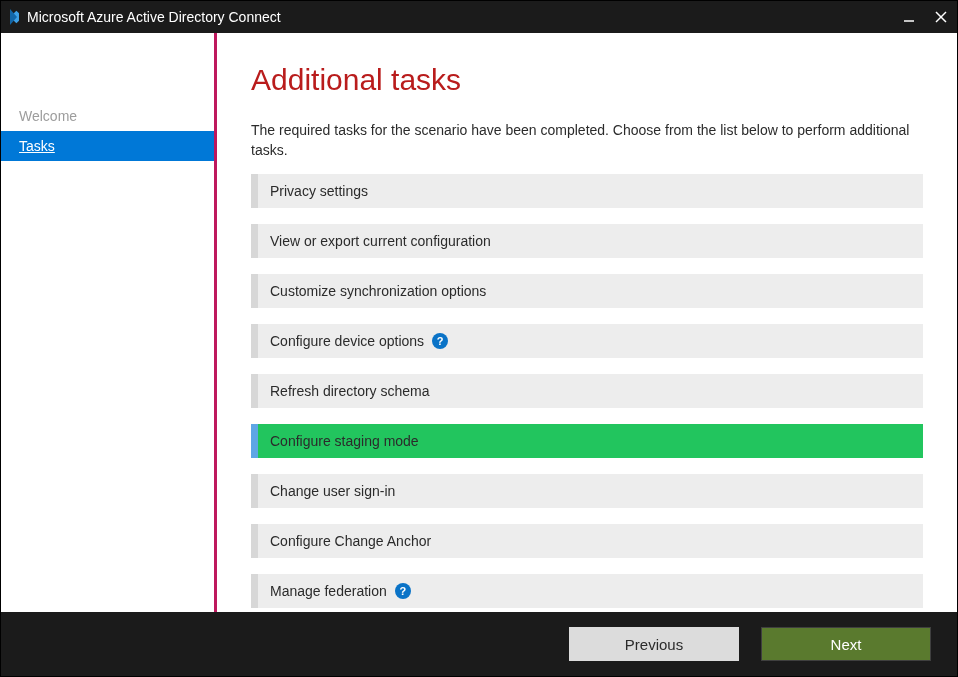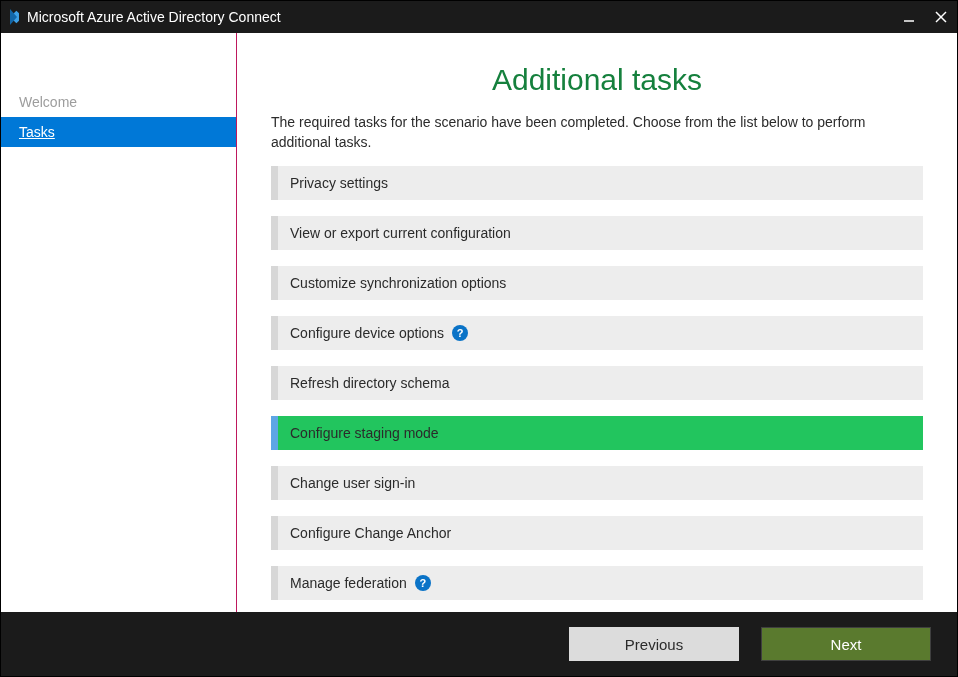--- a/index.html
+++ b/index.html
@@ -4,25 +4,25 @@
 <style>
   * { box-sizing: border-box; margin: 0; padding: 0; }
   html, body { width: 958px; height: 677px; font-family: "Segoe UI", Tahoma, sans-serif; background: #fff; overflow: hidden; }
   .window { width: 958px; height: 677px; display: flex; flex-direction: column; border: 1px solid #000; }
   .titlebar { background: #1b1b1b; color: #fff; height: 32px; display: flex; align-items: center; padding: 0 0; }
   .titlebar .logo { width: 18px; height: 18px; margin-right: 8px; display:flex; align-items:center; justify-content:center; }
   .titlebar .title { font-size: 14px; flex: 1; }
   .titlebar .win-btn { width: 32px; height: 32px; display: flex; align-items: center; justify-content: center; color: #fff; font-size: 14px; cursor: pointer; }
   .titlebar .win-btn svg { stroke: #fff; }
   .body { flex: 1; display: flex; background: #fff; min-height: 0; }
-  .sidebar { width: 236px; border-right: 1px solid #be185d; padding-top: 54px; }
+  .sidebar { width: 216px; border-right: 3px solid #be185d; padding-top: 68px; }
   .sidebar .step { height: 30px; display: flex; align-items: center; padding: 0 18px; font-size: 14px; color: #9d9d9d; cursor: default; }
   .sidebar .step.active { background: #0078d7; color: #fff; text-decoration: underline; }
   .content { flex: 1; padding: 30px 34px 0 34px; overflow: auto; }
-  .content h1 { font-size: 30px; font-weight: 300; color: #15803d; margin-bottom: 16px; text-align: center; }
+  .content h1 { font-size: 30px; font-weight: 300; color: #b91c1c; margin-bottom: 24px; }
   .content .desc { font-size: 14px; color: #2b2b2b; line-height: 1.4; margin-bottom: 14px; }
   .task-list { display: flex; flex-direction: column; gap: 16px; }
   .task { background: #ededed; height: 34px; display: flex; align-items: center; cursor: pointer; position: relative; }
   .task .bar { width: 7px; height: 100%; background: #d7d7d7; margin-right: 12px; }
   .task.selected { background: #22c55e; }
   .task.selected .bar { background: #5ea6e5; }
   .task .label { font-size: 14px; color: #2b2b2b; }
   .task .help { width: 16px; height: 16px; border-radius: 50%; background: #0a73c7; color: #fff; font-size: 11px; font-weight: bold; display: flex; align-items: center; justify-content: center; margin-left: 8px; cursor: pointer; }
   .footer { background: #1b1b1b; height: 64px; display: flex; align-items: center; justify-content: flex-end; padding: 0 26px; gap: 22px; }
   .footer .btn { width: 170px; height: 34px; display: flex; align-items: center; justify-content: center; font-size: 15px; cursor: pointer; border: 1px solid transparent; }

